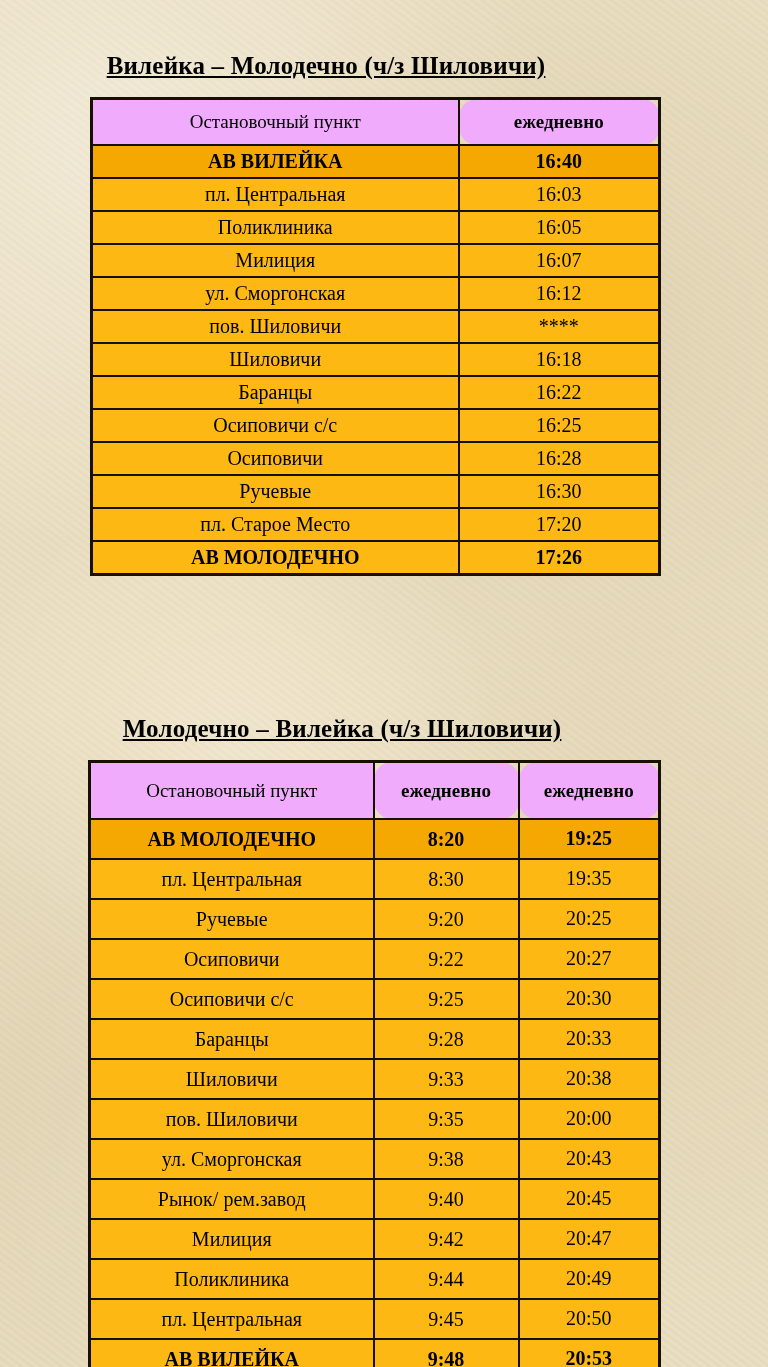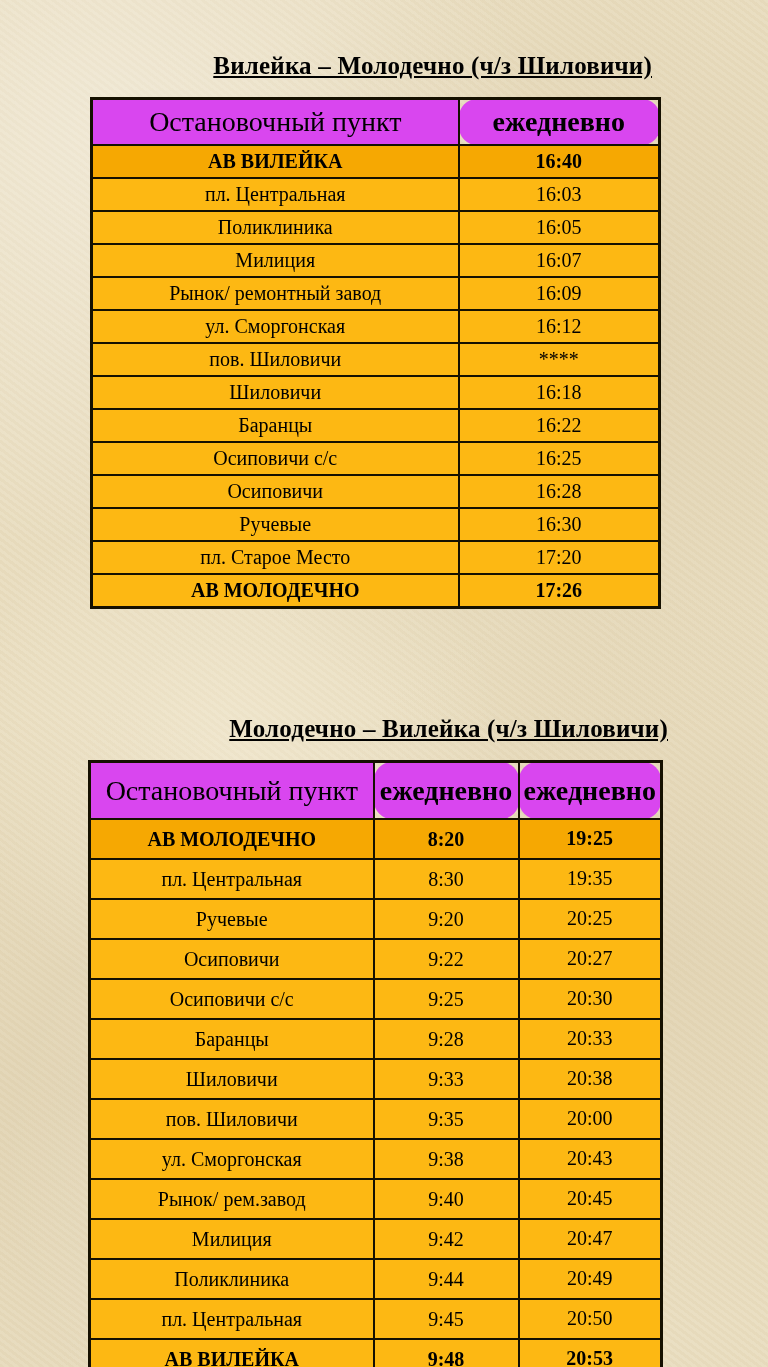--- a/index.html
+++ b/index.html
@@ -21,21 +21,21 @@
       radial-gradient(circle at 85% 70%, rgba(205,185,145,0.25), transparent 32%),
       radial-gradient(circle at 45% 85%, rgba(255,252,240,0.28), transparent 28%),
       radial-gradient(circle at 10% 80%, rgba(198,178,138,0.22), transparent 30%),
       repeating-linear-gradient(37deg, rgba(190,170,130,0.06) 0 3px, rgba(255,255,255,0.06) 3px 6px);
   }
   .page-title {
     position: absolute;
     left: 0;
     width: 652px;
     margin: 0;
-    text-align: right;
+    text-align: center;
     font-size: 25px;
     font-weight: bold;
     text-decoration: underline;
     letter-spacing: 0.2px;
   }
   #title1 { top: 52px; }
   #title2 { top: 715px; margin-left: 16px; }
 
   table.sched {
     position: absolute;
@@ -47,23 +47,23 @@
   #t2 { top: 760px; left: 88px; }
 
   table.sched th, table.sched td {
     border: 2px solid #151000;
     text-align: center;
     vertical-align: middle;
     padding: 0 4px;
     overflow: hidden;
   }
   table.sched th {
-    background: #d946ef;
+    background: #f0abfc;
     font-weight: normal;
-    font-size: 28px;
+    font-size: 19px;
   }
   table.sched th.daily { font-weight: bold; border-radius: 18px; }
   #t1 th { height: 44px; }
   #t2 th { height: 55px; }
 
   table.sched td {
     background: #fdb813;
     font-size: 20px;
   }
   #t1 td { height: 31px; }
@@ -106,24 +106,20 @@
         <td>пл. Центральная</td>
         <td class="col2">16:03</td>
       </tr>
       <tr>
         <td>Поликлиника</td>
         <td class="col2">16:05</td>
       </tr>
       <tr>
         <td>Милиция</td>
         <td class="col2">16:07</td>
-      </tr>
-      <tr>
-        <td>Рынок/ ремонтный завод</td>
-        <td class="col2">16:09</td>
       </tr>
       <tr>
         <td>ул. Сморгонская</td>
         <td class="col2">16:12</td>
       </tr>
       <tr>
         <td>пов. Шиловичи</td>
         <td class="col2">****</td>
       </tr>
       <tr>

